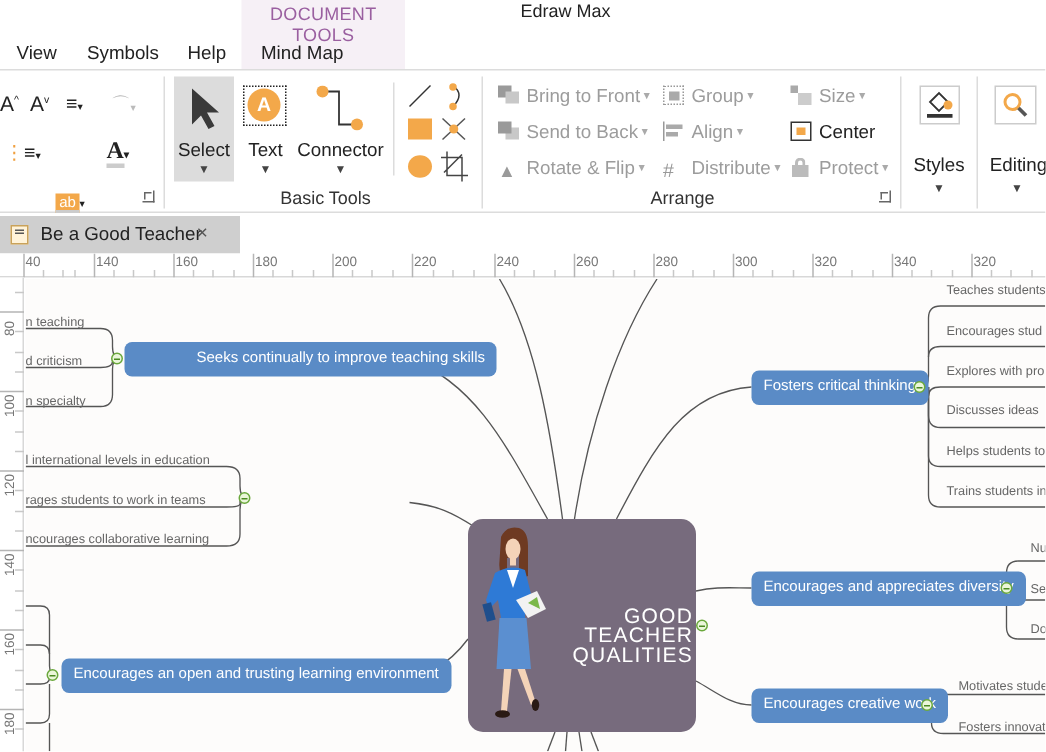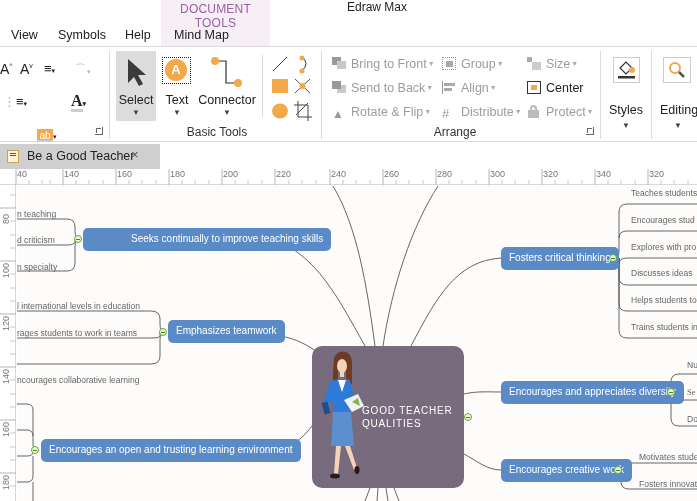--- a/index.html
+++ b/index.html
@@ -48,21 +48,21 @@
   .vtick-label { position: absolute; left: 1px; font-size: 9px; color: #777; transform: rotate(-90deg); transform-origin: left top; }
 
   
   .canvas { position: absolute; left: 17px; top: 186px; width: 680px; height: 315px; background: #fdfcfb; overflow: hidden; }
   .canvas svg.lines { position: absolute; left: 0; top: 0; }
   .topic { position: absolute; background: #5a8bc6; color: #fff; border-radius: 5px; font-size: 10px; line-height: 22px; height: 23px; padding: 0 8px; white-space: nowrap; }
   .sub { position: absolute; font-size: 8.5px; color: #666; white-space: nowrap; }
   .collapse { position: absolute; width: 8px; height: 8px; border-radius: 50%; border: 1px solid #6aa83c; background: #eaf6d9; }
   .collapse::after { content: ""; position: absolute; left: 1px; top: 3px; width: 4px; height: 1px; background: #4b8a22; }
   .central { position: absolute; left: 295px; top: 160px; width: 152px; height: 142px; background: #776b7d; border-radius: 10px; }
-  .central-text { position: absolute; left: 50px; top: 58px; width: 100px; text-align: left; font-size: 10px; color: #fff; letter-spacing: 0.8px; line-height: 13px; }
+  .central-text { position: absolute; left: 50px; top: 58px; width: 100px; text-align: right; font-size: 14px; color: #fff; letter-spacing: 0.8px; line-height: 13px; }
 </style>
 </head>
 <body>
 
 <div class="root">
 
   <div class="titlebar">
     <div class="doc-tools-band"></div>
     <div class="doc-tools-label">DOCUMENT TOOLS</div>
     <div class="app-title">Edraw Max</div>
@@ -356,23 +356,22 @@
     </svg>
 
     <div class="sub" style="left:0px;top:23px;">n teaching</div>
     <div class="sub" style="left:0px;top:49px;">d criticism</div>
     <div class="sub" style="left:0px;top:76px;">n specialty</div>
     <div class="collapse" style="left:57px;top:49px;"></div>
     <div class="topic" style="left:66px;top:42px;padding-left:48px;">Seeks continually to improve teaching skills</div>
 
     <div class="sub" style="left:0px;top:115px;">l international levels in education</div>
     <div class="sub" style="left:0px;top:142px;">rages students to work in teams</div>
-    <div class="sub" style="left:0px;top:168px;margin-top:21px;">ncourages collaborative learning</div>
+    <div class="sub" style="left:0px;top:168px;">ncourages collaborative learning</div>
     <div class="collapse" style="left:142px;top:142px;"></div>
-    <div class="topic" style="left:151px;top:134px;">Emphasizes teamwork</div>
 
     <div class="collapse" style="left:14px;top:260px;"></div>
     <div class="topic" style="left:24px;top:253px;">Encourages an open and trusting learning environment</div>
 
     <div class="central">
       <svg style="position:absolute;left:8px;top:4px;" width="48" height="136" viewBox="0 0 48 136">
 
         <path d="M14,8 Q18,0 26,2 Q32,4 32,14 L32,34 Q28,36 26,30 L26,18 Q22,22 18,22 L18,36 Q12,34 13,24 Z" fill="#6e3a22"></path>
 
         <ellipse cx="22" cy="16" rx="5" ry="7" fill="#f4d3b8"></ellipse>
@@ -405,21 +404,21 @@
     <div class="sub" style="left:614px;top:2px;">Teaches students</div>
     <div class="sub" style="left:614px;top:29px;">Encourages stud</div>
     <div class="sub" style="left:614px;top:56px;">Explores with pro</div>
     <div class="sub" style="left:614px;top:82px;">Discusses ideas</div>
     <div class="sub" style="left:614px;top:109px;">Helps students to</div>
     <div class="sub" style="left:614px;top:136px;">Trains students in</div>
 
     <div class="topic" style="left:484px;top:195px;">Encourages and appreciates diversity</div>
     <div class="collapse" style="left:650px;top:202px;"></div>
     <div class="sub" style="left:670px;top:174px;">Nu</div>
-    <div class="sub" style="left:670px;top:201px;font-family:Liberation Serif, serif;">Se</div>
+    <div class="sub" style="left:670px;top:201px;">Se</div>
     <div class="sub" style="left:670px;top:228px;">Do</div>
 
     <div class="topic" style="left:484px;top:273px;">Encourages creative work</div>
     <div class="collapse" style="left:597px;top:280px;"></div>
     <div class="sub" style="left:622px;top:266px;">Motivates stude</div>
     <div class="sub" style="left:622px;top:293px;">Fosters innovat</div>
   </div>
 </div>
 
 </body></html>

